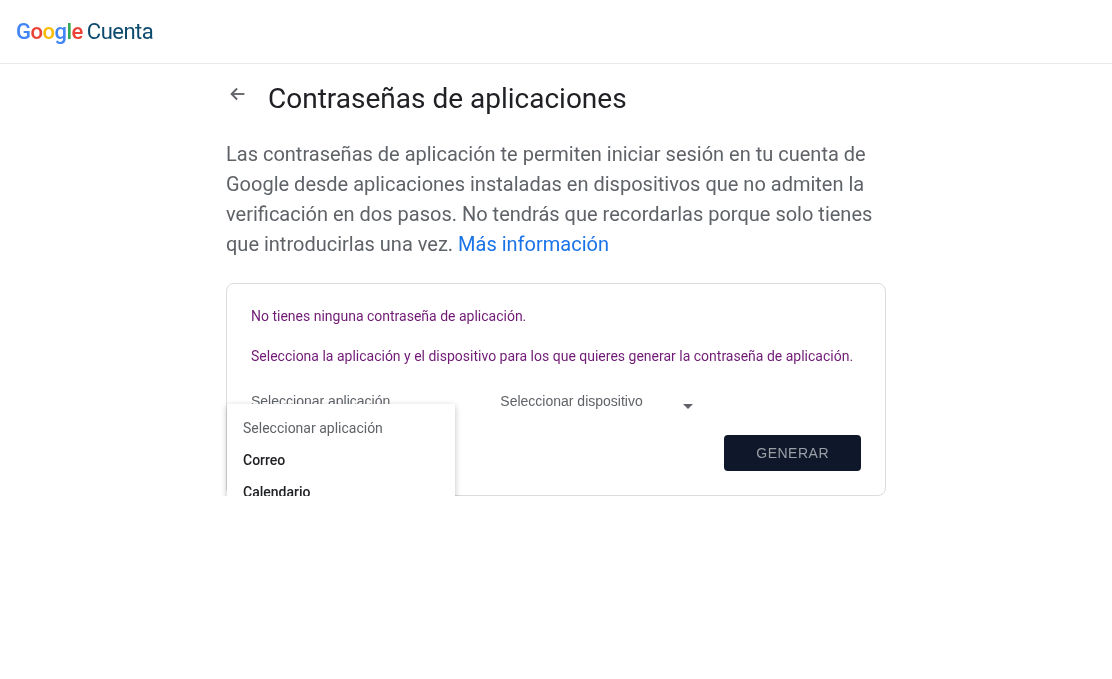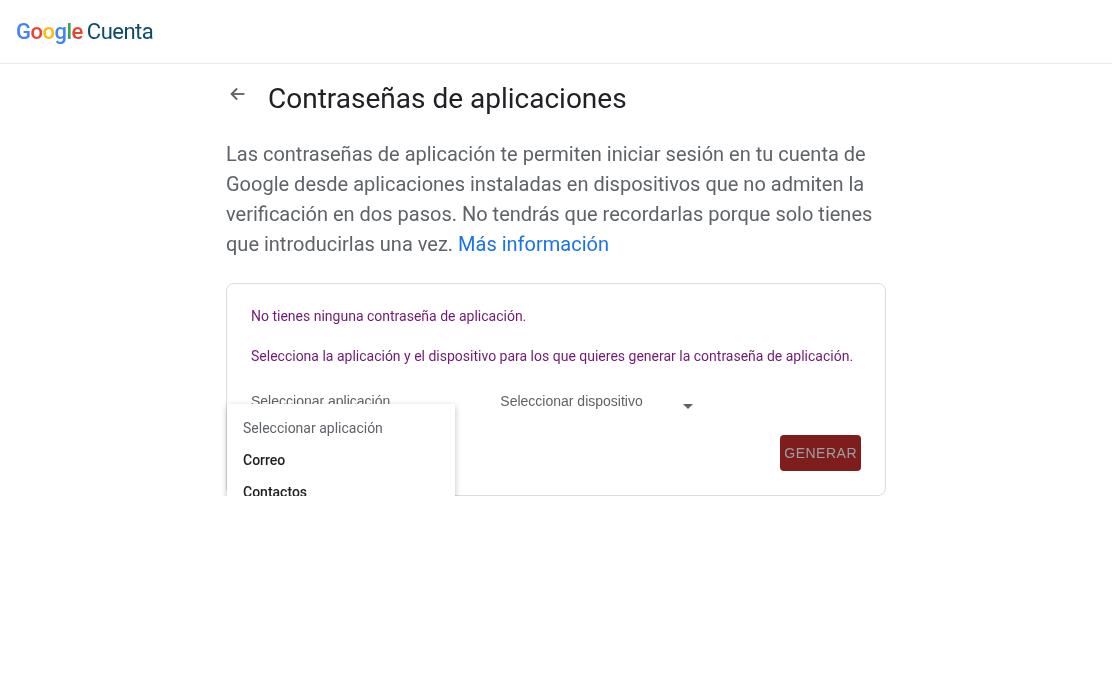--- a/index.html
+++ b/index.html
@@ -52,22 +52,22 @@
     color:#5f6368; font-size:14px; cursor:pointer;
     padding: 6px 0;
     border:none; background:none;
   }
   .caret {
     width:0;height:0;border-left:5px solid transparent;border-right:5px solid transparent;
     border-top:5px solid #5f6368;
   }
   .gen-row { display:flex; justify-content:flex-end; margin-top: 20px; }
   .gen-btn {
-    background:#7f1d1d; color:#9aa0a6; border:none; border-radius:4px;
-    padding: 10px 4px; font-size:14px; font-weight:500; letter-spacing:0.5px;
+    background:#0f172a; color:#9aa0a6; border:none; border-radius:4px;
+    padding: 10px 32px; font-size:14px; font-weight:500; letter-spacing:0.5px;
     cursor:not-allowed;
   }
   .dropdown {
     position:absolute;
     top: 120px; left: 0px;
     width: 228px;
     background:#fff;
     box-shadow: 0 2px 6px rgba(0,0,0,0.25);
     border-radius: 2px;
     padding: 8px 0;
@@ -138,20 +138,23 @@
     <div class="gen-row">
       <button class="gen-btn">GENERAR</button>
     </div>
 
     <div class="dropdown">
       <div class="dd-header">Seleccionar aplicación</div>
       <div class="dd-item">
         <span>Correo</span>
       </div>
       <div class="dd-item">
+        <span>Calendario</span>
+      </div>
+      <div class="dd-item">
         <span>Contactos</span>
       </div>
       <div class="dd-item">
         <span>YouTube</span>
       </div>
       <div class="dd-item dd-highlight">
         <span>Otra</span>
         <span class="custom">(nombre personalizado)</span>
       </div>
     </div>

